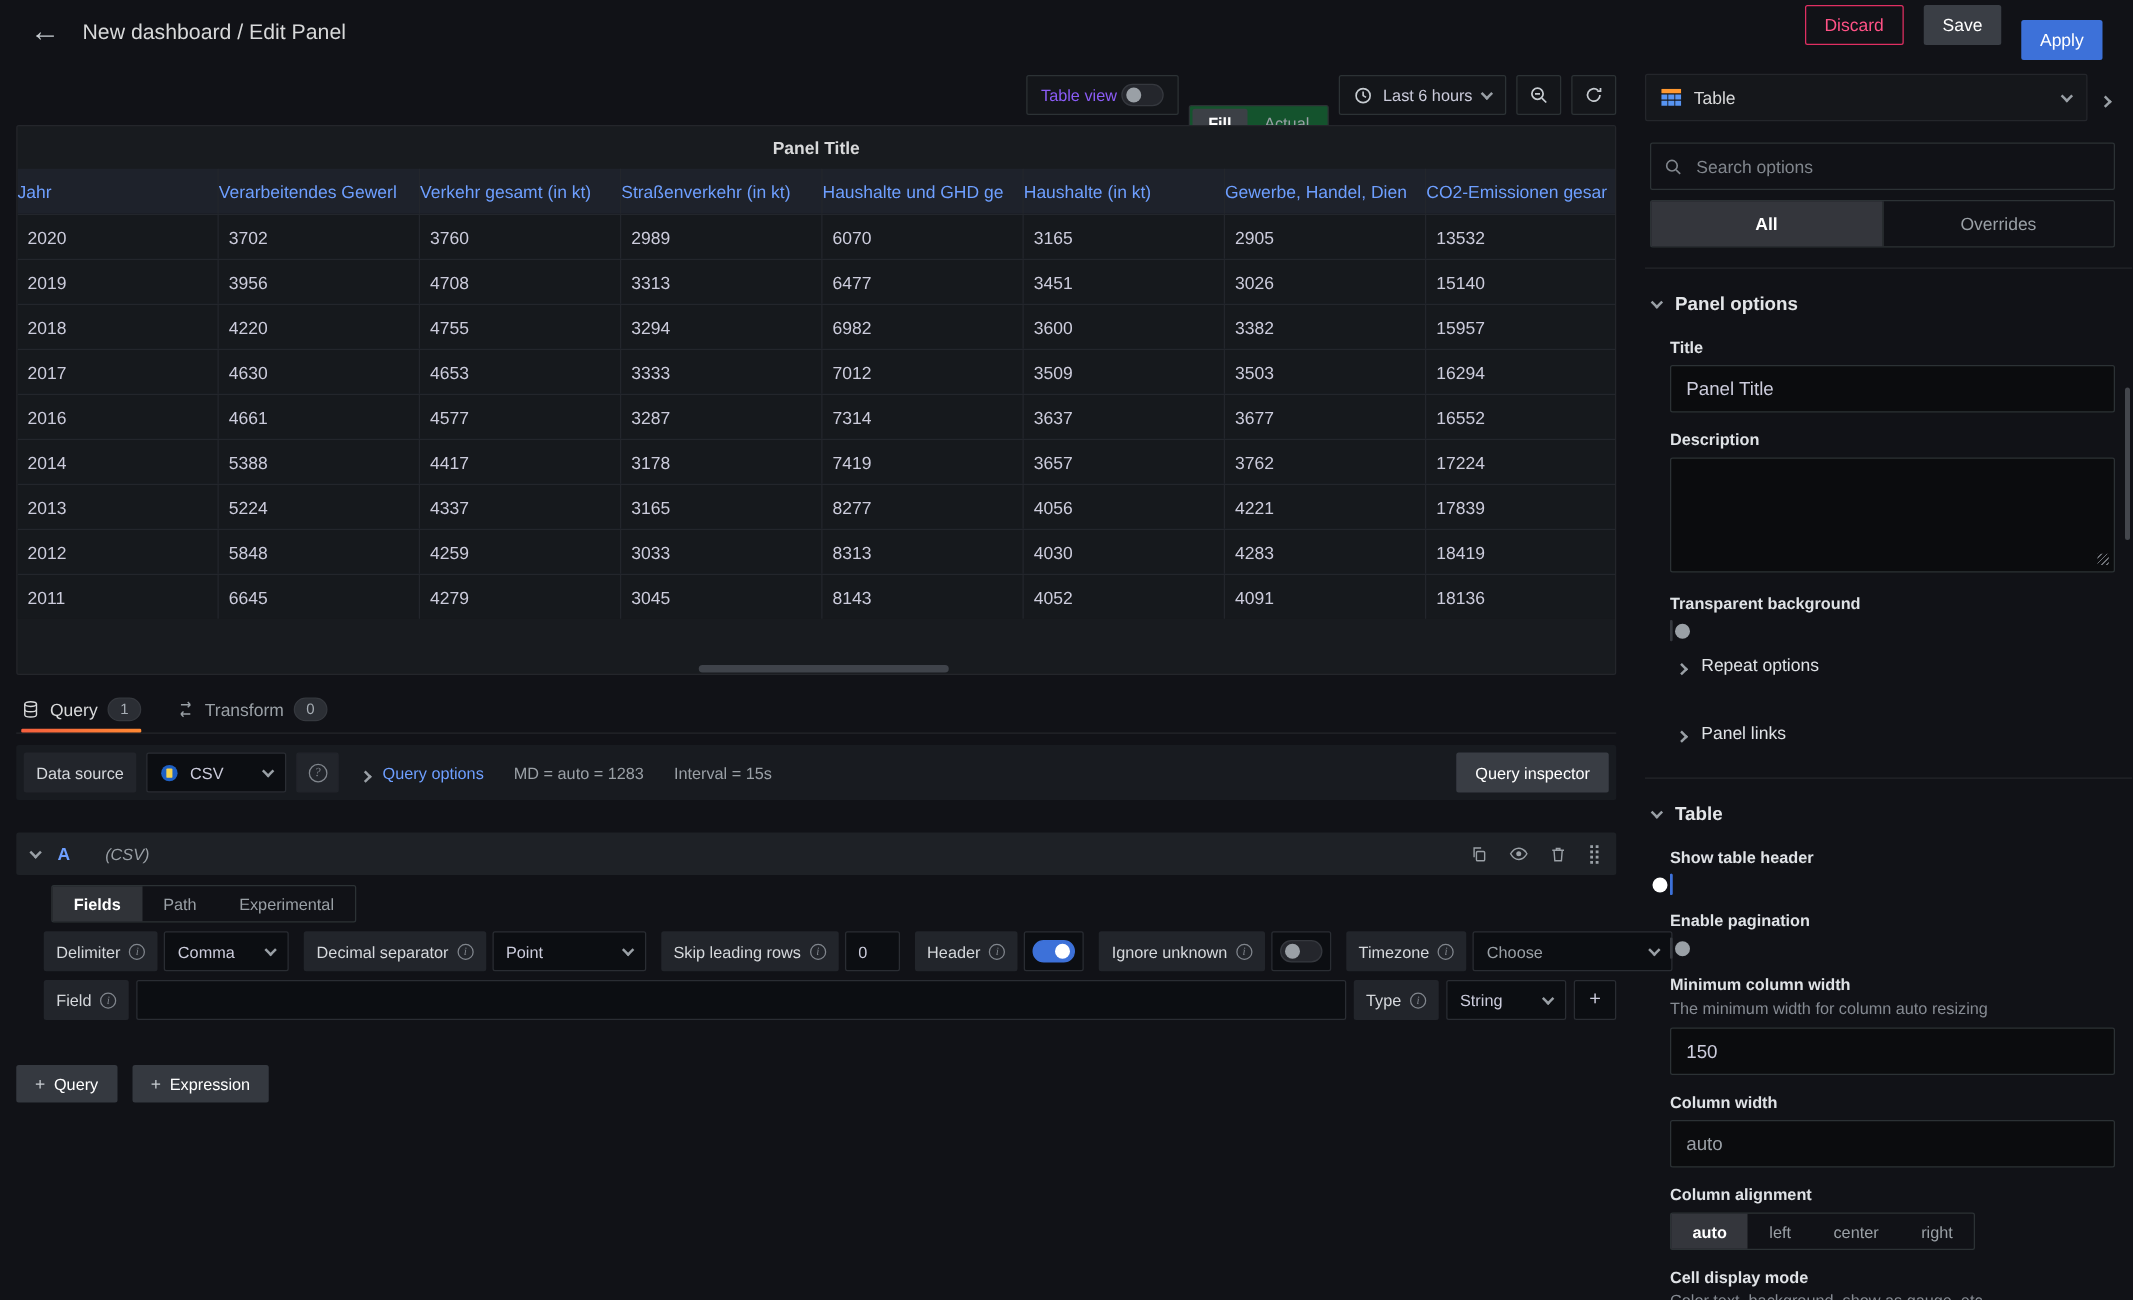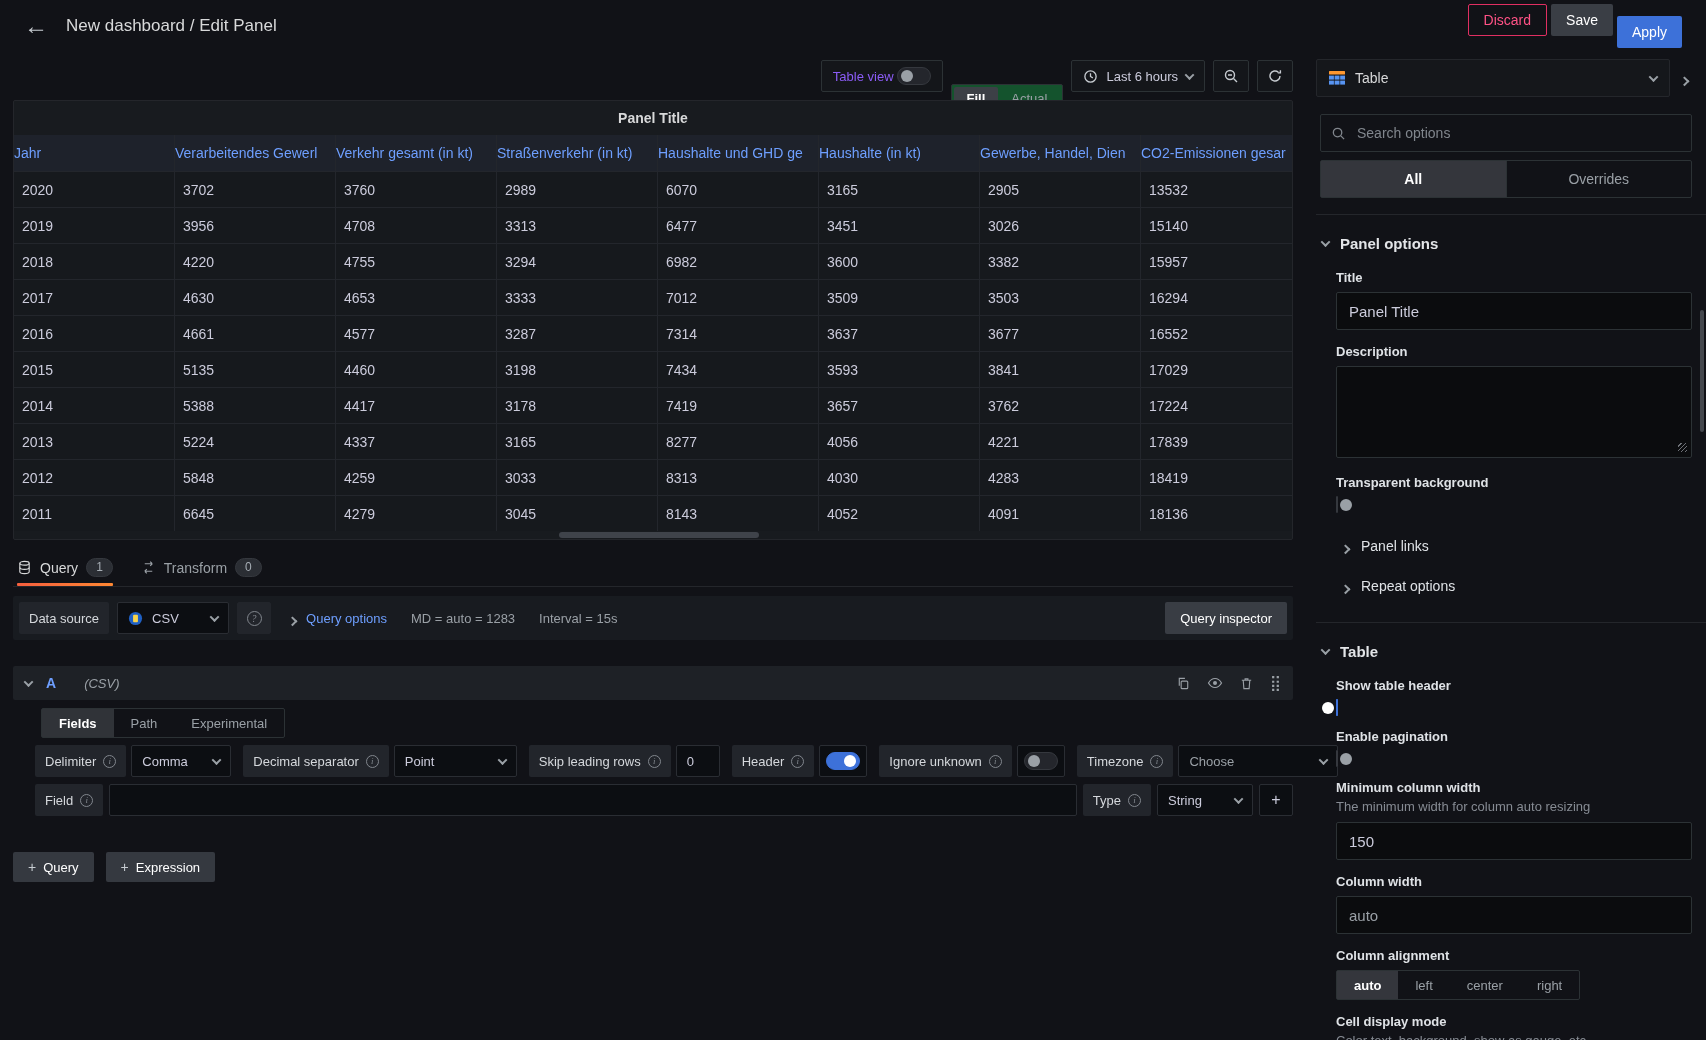--- a/index.html
+++ b/index.html
@@ -9,21 +9,21 @@
     background:#111217; color:#ccccdc;
     font-family:"Liberation Sans","DejaVu Sans",sans-serif;
     font-size:13px;
   }
   svg { display:block; }
 
   
   .topbar { height:52px; display:flex; align-items:center; padding:0 24px; gap:18px; }
   .back { font-size:24px; color:#c7ccd1; cursor:pointer; line-height:1; }
   .tb-title { font-size:17px; color:#d8d9da; }
-  .tb-actions { margin-left:auto; display:flex; gap:4px; }
+  .tb-actions { margin-left:auto; display:flex; gap:16px; }
   .btn { height:32px; border-radius:2px; font-size:14px; font-weight:500; padding:0 15px;
          display:flex; align-items:center; border:none; cursor:pointer; font-family:inherit; }
   .btn-danger { background:transparent; border:1px solid #e02f62; color:#ff5286; }
   .btn-gray { background:#3a3e45; color:#fff; }
   .btn-blue { background:#3d71d9; color:#fff;margin-top:12px; }
 
   
   .main { display:flex; align-items:flex-start; }
   .left { width:1306px; padding:0 13px; }
   .sidebar { width:400px; padding-left:10px; position:relative; }
@@ -257,30 +257,20 @@
             <div class="td">2016</div>
             <div class="td">4661</div>
             <div class="td">4577</div>
             <div class="td">3287</div>
             <div class="td">7314</div>
             <div class="td">3637</div>
             <div class="td">3677</div>
             <div class="td">16552</div>
           </div>
           <div class="tr">
-            <div class="td">2015</div>
-            <div class="td">5135</div>
-            <div class="td">4460</div>
-            <div class="td">3198</div>
-            <div class="td">7434</div>
-            <div class="td">3593</div>
-            <div class="td">3841</div>
-            <div class="td">17029</div>
-          </div>
-          <div class="tr">
             <div class="td">2014</div>
             <div class="td">5388</div>
             <div class="td">4417</div>
             <div class="td">3178</div>
             <div class="td">7419</div>
             <div class="td">3657</div>
             <div class="td">3762</div>
             <div class="td">17224</div>
           </div>
           <div class="tr">
@@ -540,27 +530,27 @@
   <div class="sbody">
     <div class="slabel">Title</div>
     <input class="sinput" value="Panel Title" style="">
     <div class="slabel">Description</div>
     <div class="starea">
       <textarea style=""></textarea>
       <span class="rhandle"></span>
     </div>
     <div class="slabel">Transparent background</div>
     <span class="tgl"></span>
+    <div class="crow">
+      <span class="chev chev-r"></span>
+      <span>Repeat options</span>
+    </div>
     <div class="crow" style="margin-top:14px">
       <span class="chev chev-r"></span>
       <span>Panel links</span>
-    </div>
-    <div class="crow">
-      <span class="chev chev-r"></span>
-      <span>Repeat options</span>
     </div>
   </div>
 
   <div class="sdivider"></div>
 
   <div class="sechead">
     <span class="chev"></span>
     <span>Table</span>
   </div>
   <div class="sbody">

